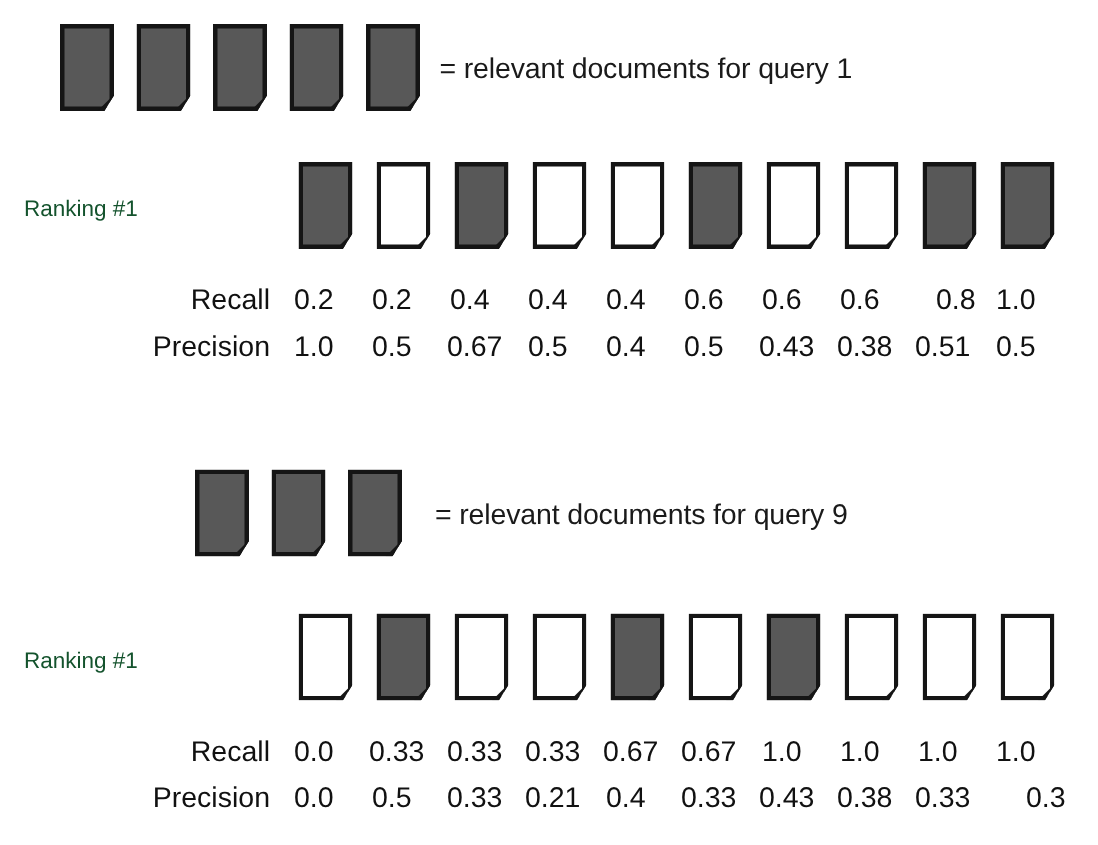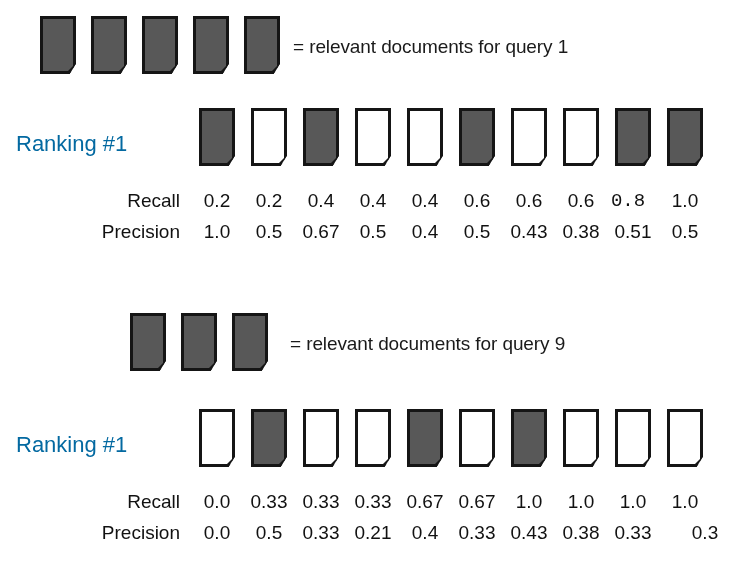--- a/index.html
+++ b/index.html
@@ -51,37 +51,37 @@
     position: absolute;
     font-size: 19px;
     letter-spacing: -0.1px;
     white-space: nowrap;
     color: #1a1a1a;
   }
 
   
   .ranking-label {
     position: absolute;
-    font-size: 22px;
+    font-size: 15px;
     white-space: nowrap;
-    color: #0369a1;
+    color: #14532d;
   }
 
   
   .metric-name {
     position: absolute;
     font-size: 19px;
     text-align: right;
     white-space: nowrap;
     color: #111111;
   }
   .metric-val {
     position: absolute;
     font-size: 19px;
-    text-align: center;
+    text-align: left;
     white-space: nowrap;
     color: #111111;
   }
 </style>
 </head>
 <body>
 
 <div class="abs" style="left:40px; top:16px; width:245px; height:60px;">
   <div class="doc" style="left: 0px; top: 0px; background: rgb(88, 88, 88);"></div>
   <div class="doc" style="left: 51px; top: 0px; background: rgb(88, 88, 88);"></div>
@@ -110,21 +110,21 @@
 <div class="metric-name" style="left:60px; top:190px; width:120px;">Recall</div>
 <div class="abs" style="left:199px; top:190px; width:520px; height:26px;">
   <div class="metric-val" style="left:-3px;   width:42px;">0.2</div>
   <div class="metric-val" style="left:49px;   width:42px;">0.2</div>
   <div class="metric-val" style="left:101px;  width:42px;">0.4</div>
   <div class="metric-val" style="left:153px;  width:42px;">0.4</div>
   <div class="metric-val" style="left:205px;  width:42px;">0.4</div>
   <div class="metric-val" style="left:257px;  width:42px;">0.6</div>
   <div class="metric-val" style="left:309px;  width:42px;">0.6</div>
   <div class="metric-val" style="left:361px;  width:42px;">0.6</div>
-  <div class="metric-val" style="left:408px;  width:42px;font-family:Liberation Mono, monospace;">0.8</div>
+  <div class="metric-val" style="left:425px;  width:42px;">0.8</div>
   <div class="metric-val" style="left:465px;  width:42px;">1.0</div>
 </div>
 
 <div class="metric-name" style="left:60px; top:221px; width:120px;">Precision</div>
 <div class="abs" style="left:199px; top:221px; width:520px; height:26px;">
   <div class="metric-val" style="left:-3px;  width:42px;">1.0</div>
   <div class="metric-val" style="left:49px;  width:42px;">0.5</div>
   <div class="metric-val" style="left:99px;  width:46px;">0.67</div>
   <div class="metric-val" style="left:153px; width:42px;">0.5</div>
   <div class="metric-val" style="left:205px; width:42px;">0.4</div>

